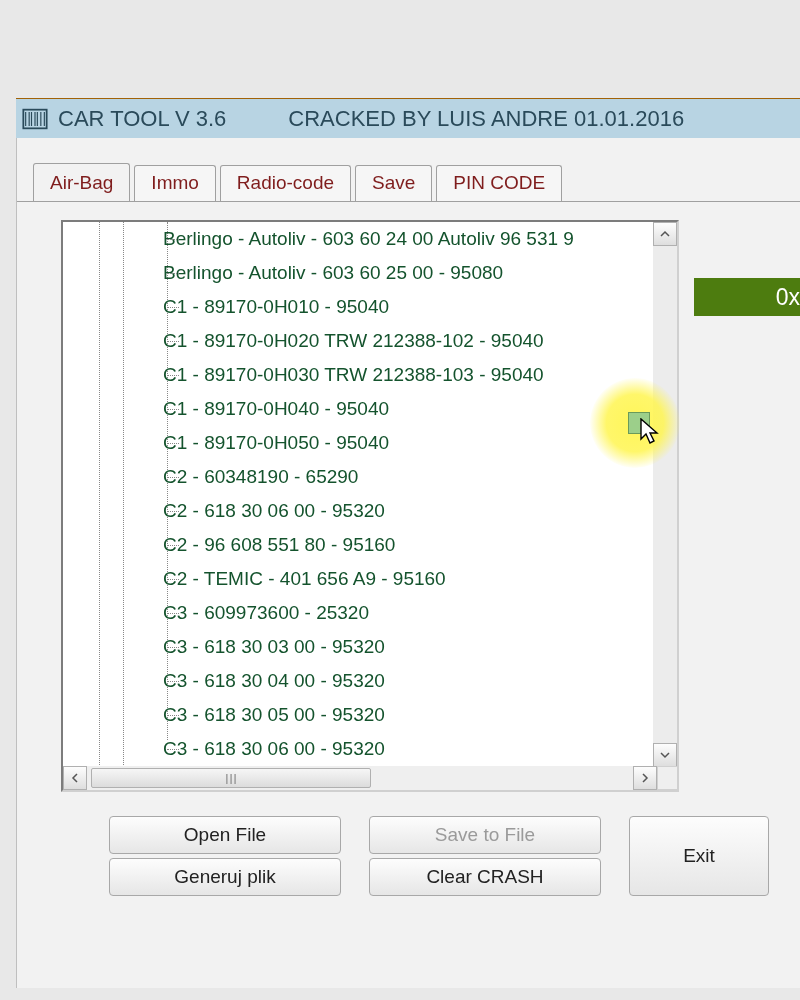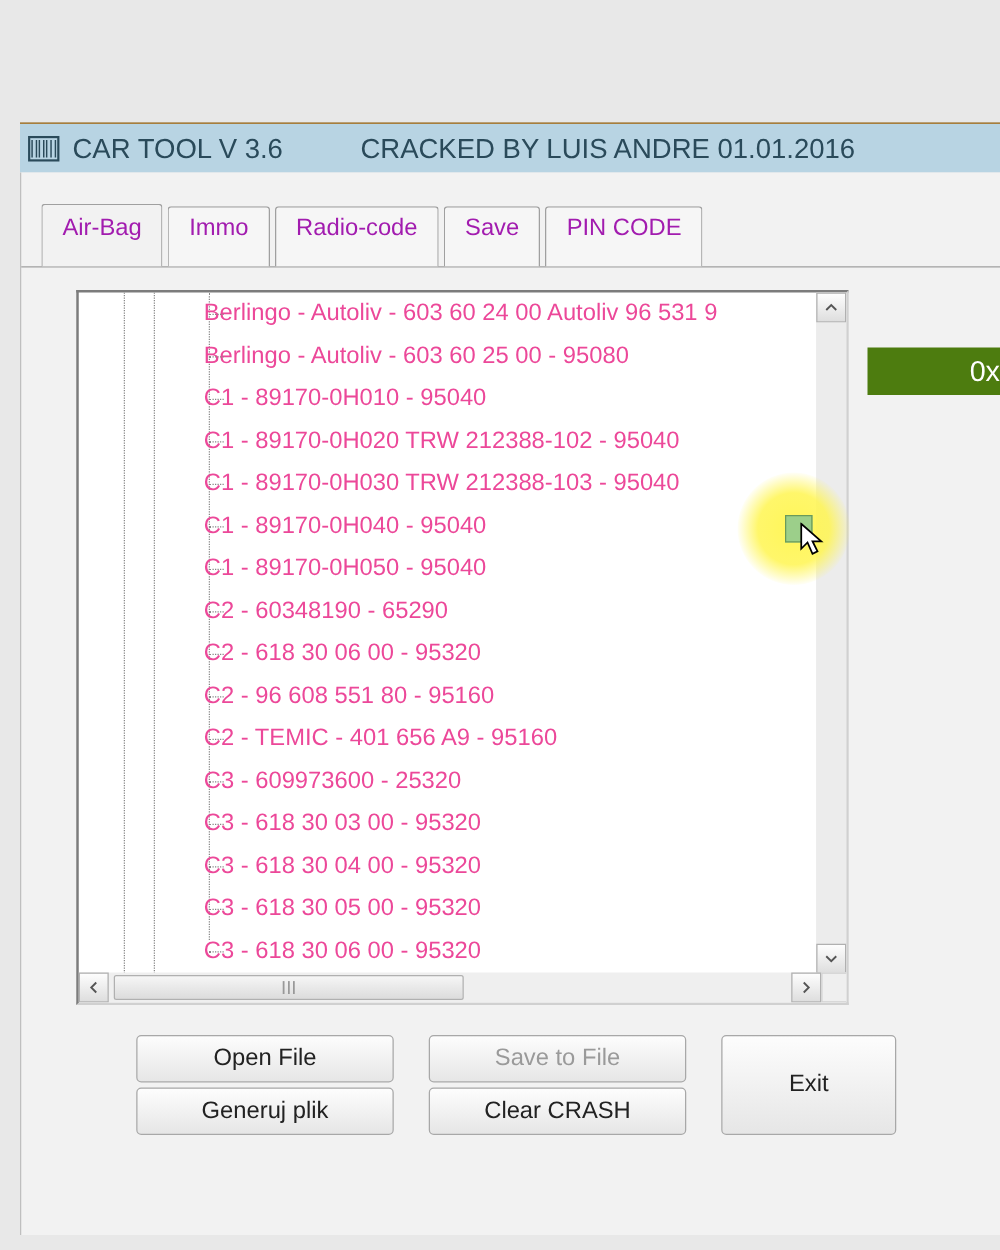--- a/index.html
+++ b/index.html
@@ -45,23 +45,23 @@
     display: flex;
     align-items: flex-end;
     gap: 4px;
     overflow: hidden;
     width: 768px;
   }
   .tab {
     border: 1px solid #a0a0a0;
     border-bottom: none;
     background: #f6f6f6;
-    padding: 6px 16px 20px 16px;
+    padding: 6px 16px 8px 16px;
     font-size: 19px;
-    color: #a21caf;
+    color: #7f1d1d;
     white-space: nowrap;
     cursor: pointer;
     position: relative;
     top: 1px;
     border-radius: 3px 3px 0 0;
   }
   .tab.active {
     background: #f2f2f2;
     padding-top: 8px;
     z-index: 2;
@@ -84,21 +84,21 @@
     left: 0; top: 0;
     width: 594px; height: 545px;
     overflow: hidden;
   }
   .tree-item {
     display: flex;
     align-items: center;
     height: 34px;
     padding-left: 100px;
     font-size: 19px;
-    color: #ec4899;
+    color: #14532d;
     white-space: nowrap;
     cursor: default;
     position: relative;
   }
   .tree-item::before {
     content: "";
     position: absolute;
     left: 104px;
     top: 50%;
     width: 12px;
@@ -180,21 +180,21 @@
     padding-right: 0;
   }
 
   .button-row {
     margin: 24px 0 0 48px;
     display: flex;
     gap: 28px;
   }
   .button-col { display:flex; flex-direction:column; gap:4px; }
   .winbtn {
-    width: 206px;
+    width: 232px;
     height: 38px;
     background: linear-gradient(#fdfdfd,#e6e6e6);
     border: 1px solid #a8a8a8;
     border-radius: 4px;
     font-size: 19px;
     color: #222;
     display:flex; align-items:center; justify-content:center;
     cursor: pointer;
   }
   .winbtn.disabled { color:#9a9a9a; cursor:default;text-align:right; }

